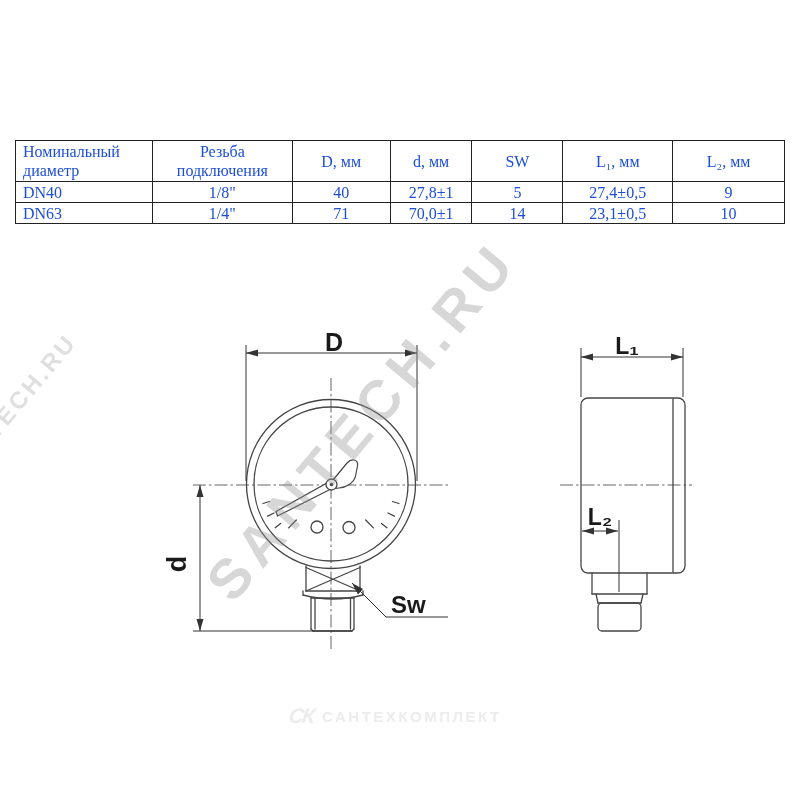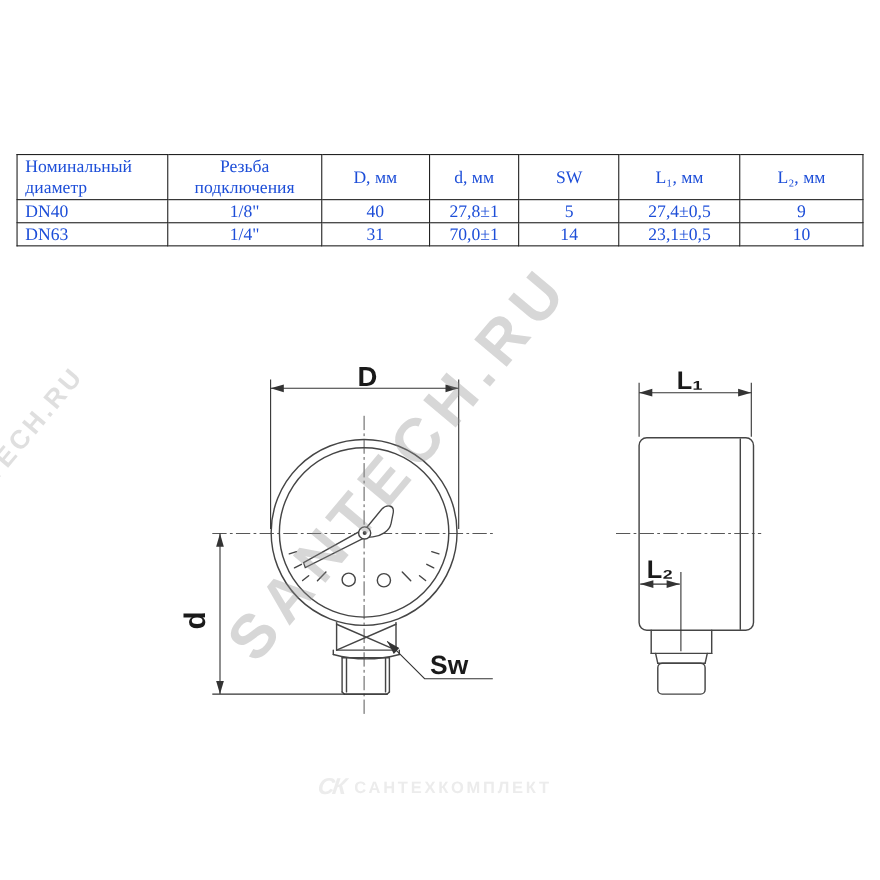--- a/index.html
+++ b/index.html
@@ -66,21 +66,21 @@
       <td>1/8"</td>
       <td>40</td>
       <td>27,8±1</td>
       <td>5</td>
       <td>27,4±0,5</td>
       <td>9</td>
     </tr>
     <tr>
       <td class="c0">DN63</td>
       <td>1/4"</td>
-      <td>31</td>
+      <td>71</td>
       <td>70,0±1</td>
       <td>14</td>
       <td>23,1±0,5</td>
       <td>10</td>
     </tr>
   </tbody>
     </table>
 
   <svg id="drawing" width="800" height="800" viewBox="0 0 800 800">
 

